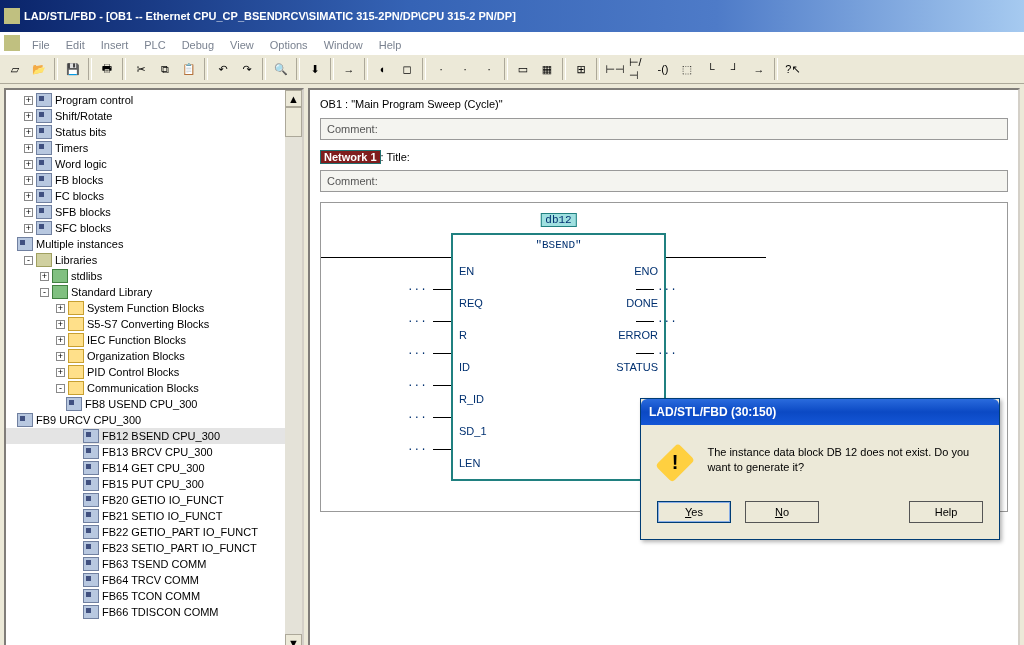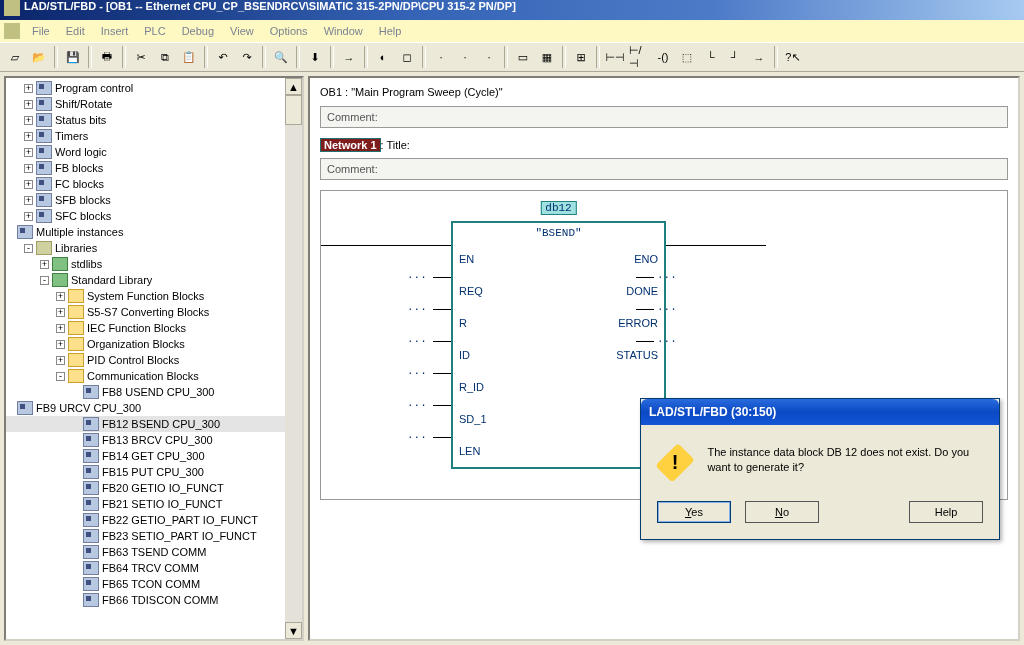--- a/index.html
+++ b/index.html
@@ -1,22 +1,22 @@
 <!DOCTYPE html>
 <html><head>
 <meta charset="utf-8">
 <style>
 * { box-sizing: border-box; margin: 0; padding: 0; font-family: "Tahoma", "MS Sans Serif", sans-serif; font-size: 11px; }
 body { background: #ece9d8; overflow: hidden; width: 1024px; height: 645px; position: relative; }
 
-.title-bar { background: linear-gradient(90deg, #0a246a 0%, #3563b5 40%, #4e7bc8 70%, #a6caf0 100%); color: #fff; height: 20px; display: flex; align-items: flex-start; padding: 0 4px; }
+.title-bar { background: linear-gradient(90deg, #0a246a 0%, #3563b5 40%, #4e7bc8 70%, #a6caf0 100%); color: #fff; height: 32px; display: flex; align-items: center; padding: 0 4px; }
 .title-bar .app-icon { width: 16px; height: 16px; background: #c0c080; margin-right: 4px; display:inline-block; }
 .title-text { font-weight: bold; font-size: 11px; }
 
-.menu-bar { background: #fef9c3; height: 22px; display: flex; align-items: center; padding: 9px 4px; }
+.menu-bar { background: #ffffff; height: 22px; display: flex; align-items: flex-end; padding: 3px 4px; }
 .mdi-icon { width: 16px; height: 16px; background: #c0c080; margin-right: 4px; display:inline-block; }
 .menu-bar .item { color: #7a8290; padding: 2px 8px; cursor: pointer; }
 
 .toolbar { background: #ece9d8; border-top: 1px solid #fff; border-bottom: 1px solid #aca899; height: 30px; display: flex; align-items: center; padding: 0 4px; gap: 2px; }
 .tool-btn { width: 22px; height: 22px; border: 1px solid transparent; display:flex; align-items:center; justify-content:center; cursor:pointer; }
 .tool-sep { width: 4px; height: 22px; border-left:1px solid #aca899; border-right:1px solid #fff; margin:0 2px;}
 
 .workspace { display: flex; height: calc(645px - 20px - 22px - 30px); }
 
 .tree-panel { width: 300px; border: 2px inset #d4d0c8; background: #fff; margin: 4px; overflow: hidden; position: relative; }
@@ -213,21 +213,21 @@
         <div class="tree-row" style="padding-left: 50px;">
           <span class="exp">+</span>
           <span class="ticon folder"></span>
           <span>PID Control Blocks</span>
         </div>
         <div class="tree-row" style="padding-left: 50px;">
           <span class="exp">-</span>
           <span class="ticon folder"></span>
           <span>Communication Blocks</span>
         </div>
-        <div class="tree-row" style="padding-left: 66px;">
+        <div class="tree-row" style="padding-left: 49px;">
           <span class="noexp"></span>
           <span class="ticon fb"></span>
           <span>FB8   USEND   CPU_300</span>
         </div>
         <div class="tree-row" style="">
           <span class="noexp"></span>
           <span class="ticon fb"></span>
           <span>FB9   URCV   CPU_300</span>
         </div>
         <div class="tree-row selected" style="padding-left: 66px;">

